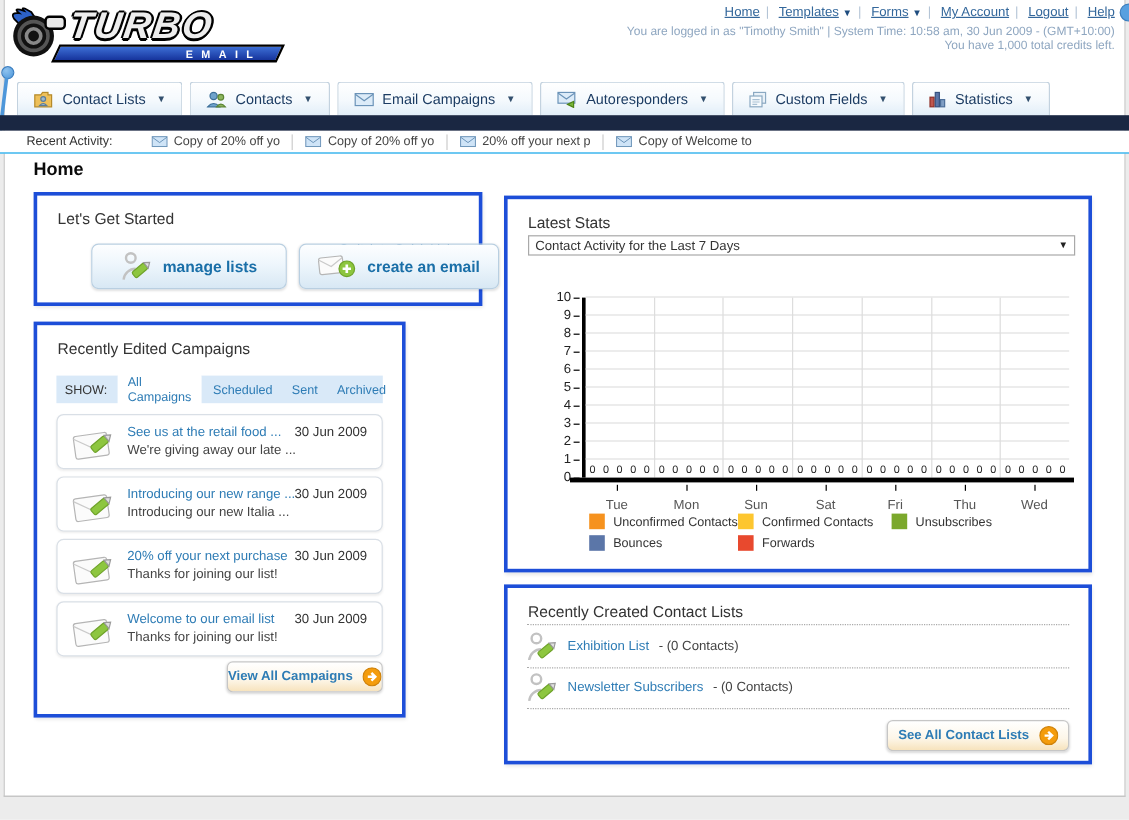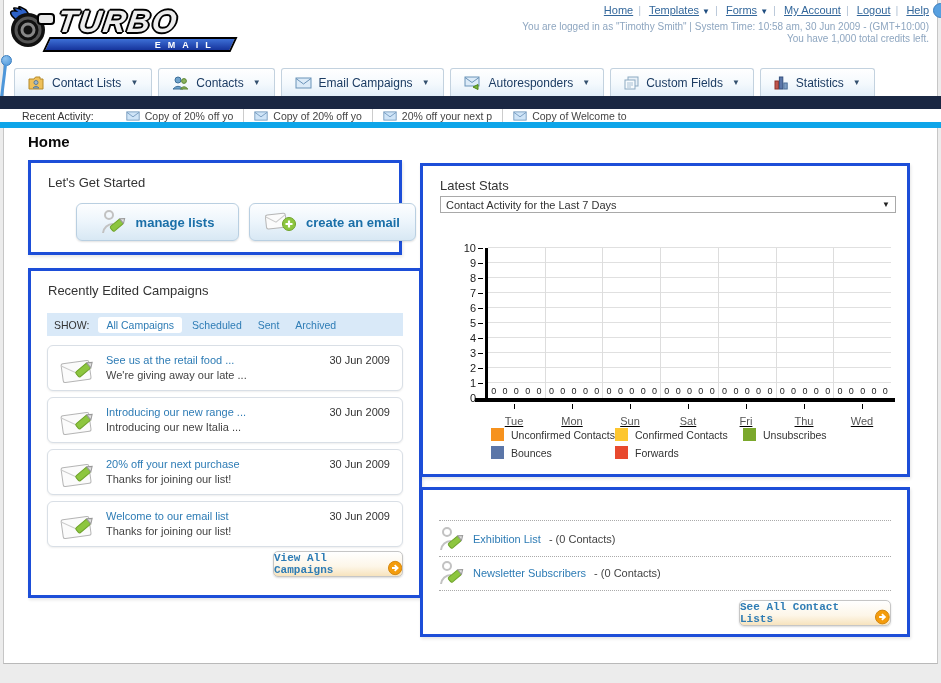--- a/index.html
+++ b/index.html
@@ -40,33 +40,33 @@
   
   #tab-bar { position:absolute; left:14px; top:68px; display:flex; gap:6px;border-radius:12px; }
   .tab { display:flex; align-items:center; gap:7px; height:28px; padding:0 13px;
     background:linear-gradient(#ffffff,#f4f9fd 55%,#e2eef8); border:1px solid #c3d2df; border-bottom:none;
     border-radius:3px 3px 0 0; font-size:12px; color:#1c3c63; cursor:pointer; white-space:nowrap; }
   .tab .dd { font-size:8px; color:#33506e; margin-left:2px; }
   #dark-bar { position:absolute; left:0; top:96px; width:941px; height:13px; background:#1a2742; }
 
   
   #activity-bar { position:absolute; left:0; top:109px; width:941px; height:19px; background:#fff;
-    border-bottom:6px solid #0ea5e9; display:flex; align-items:center; font-size:10.5px; color:#333; }
+    border-bottom:1px solid #0ea5e9; display:flex; align-items:center; font-size:10.5px; color:#333; }
   #activity-bar .lbl { margin-left:22px; margin-right:22px; }
   .act-item { display:flex; align-items:center; gap:5px; padding:0 10px; height:13px;
     border-right:1px solid #ccc; color:#444; cursor:pointer; white-space:nowrap; }
   .act-item:last-child { border-right:none; }
 
   
   #page-title { position:absolute; left:28px; top:133px; font-size:15px; font-weight:bold; color:#0a0a0a; }
 
   
   .panel { position:absolute; background:#fff; border:3px solid #1d4ed8; box-shadow:1px 2px 3px rgba(0,0,0,.10); }
   #panel-get-started { left:28px; top:160px; width:374px; height:95px; }
-  #panel-campaigns   { left:28px; top:268px; width:394px; height:330px; }
+  #panel-campaigns   { left:28px; top:268px; width:310px; height:330px; }
   #panel-stats       { left:420px; top:163px; width:490px; height:314px; }
   #panel-lists       { left:420px; top:487px; width:490px; height:150px; }
   .panel-title { position:absolute; left:17px; top:12px; font-size:13px; color:#333; }
 
   
   #switch-link { position:absolute; right:16px; top:15px; font-size:10.5px; color:#2e7cb5; cursor:pointer;margin-top:24px; }
   .big-btn { position:absolute; top:40px; height:38px; border:1px solid #b9cfe1; border-radius:6px;
     background:linear-gradient(#fdfeff,#eef6fc 45%,#d8e8f4); box-shadow:0 1px 2px rgba(0,0,0,.12);
     display:flex; align-items:center; justify-content:center; gap:9px; cursor:pointer;
     font-size:13px; font-weight:bold; color:#1a6fa8;margin-left:28px; }
@@ -82,22 +82,22 @@
   #card-list { position:absolute; left:0; right:0; top:74px; }
   .card { position:relative; height:46px; margin:0 16px 6px; background:#fff; border:1px solid #d9dfe6;
     border-radius:6px; box-shadow:0 1px 2px rgba(0,0,0,.07); cursor:pointer; }
   .card .cicon { position:absolute; left:12px; top:7px; }
   .card .ctitle { position:absolute; left:58px; top:8px; font-size:11px; color:#2e7cb5; }
   .card .csub   { position:absolute; left:58px; top:23px; font-size:11px; color:#444; }
   .card .cdate  { position:absolute; right:12px; top:8px; font-size:11px; color:#333;text-align:center; }
 
   .pill-btn { position:absolute; height:26px; border:1px solid #c6c6c6; border-radius:5px;
     background:linear-gradient(#ffffff,#fdf6e8 60%,#f7e3bd); box-shadow:0 1px 2px rgba(0,0,0,.15);
-    display:flex; align-items:flex-end; justify-content:center; gap:8px; cursor:pointer;
-    font-size:11px; font-weight:bold; color:#2e7cb5;font-family:Liberation Mono, monospace; }
+    display:flex; align-items:center; justify-content:center; gap:8px; cursor:pointer;
+    font-size:11px; font-weight:bold; color:#2e7cb5; }
   #btn-view-all { right:16px; top:280px; width:130px; }
   #btn-see-all  { right:16px; top:110px; width:152px; }
 
   
   #stats-dropdown { position:absolute; left:17px; top:30px; width:456px; height:17px; border:1px solid #a9a9a9;
     background:#fff; font-size:11px; color:#333; display:flex; align-items:center; padding:0 5px; cursor:pointer; }
   #stats-dropdown .arrow { margin-left:auto; font-size:8px; color:#222; }
 
   #chart { position:absolute; left:0; top:70px; width:490px; height:190px; }
   #chart-plot { position:absolute; left:62px; top:12px; width:406px; height:150px;
@@ -105,21 +105,21 @@
   #chart-baseline { position:absolute; left:52px; top:162px; width:420px; height:4px; background:#000; }
   .hgrid { position:absolute; left:0; right:0; height:1px; background:#e0e0e0; }
   .group { flex:1; position:relative; }
   .group.vline { border-left:1px solid #ddd; }
   .zeros { position:absolute; left:0; right:0; bottom:2px; display:flex; justify-content:space-around;
     font-size:9px; color:#222; }
   #chart-y-axis { position:absolute; left:30px; top:12px; width:30px; height:150px; }
   .ylab { position:absolute; right:0; display:flex; align-items:center; gap:2px; font-size:11px; color:#222; }
   .ylab i { display:block; width:5px; height:1px; background:#000; }
   #chart-x-axis { position:absolute; left:62px; top:168px; width:406px; display:flex; }
-  .xcell { flex:1; text-align:center;text-decoration:underline; }
+  .xcell { flex:1; text-align:center; }
   .xcell i { display:block; width:1px; height:5px; background:#000; margin:0 auto 2px; }
   .xcell span { font-size:11px; color:#555; }
   #chart-legend { position:absolute; left:68px; top:262px; display:grid;
     grid-template-columns:124px 128px auto; row-gap:5px; }
   .leg-item { display:flex; align-items:center; gap:7px; }
   .leg-item .sw { width:13px; height:13px; display:inline-block; }
   .leg-item .lt { font-size:10.5px; color:#333; }
 
   
   .dotted { position:absolute; left:16px; right:16px; border-bottom:1px dotted #aaa; }
@@ -518,20 +518,21 @@
         <span class="lt">Bounces</span>
       </div>
       <div class="leg-item">
         <span class="sw" style="background: rgb(232, 73, 46);"></span>
         <span class="lt">Forwards</span>
       </div>
     </div>
 </div>
 
 <div class="panel" id="panel-lists">
+  <div class="panel-title">Recently Created Contact Lists</div>
   <div class="dotted" style="top:30px"></div>
   <div class="clist-item" style="top:36px">
     <svg width="26" height="26" viewBox="0 0 26 26">
       <circle cx="8" cy="6" r="4" fill="none" stroke="#c2c2c2" stroke-width="2"></circle>
       <path d="M2 24 a10 10 0 0 1 10 -9" fill="none" stroke="#c2c2c2" stroke-width="2"></path>
       <g transform="rotate(-40 16 16)">
           <rect x="9" y="13" width="13" height="6" rx="1.5" fill="#8dc63f" stroke="#6fa32a"></rect>
           <path d="M22 13 l4 3 -4 3 Z" fill="#e0e0e0" stroke="#9a9a9a"></path>
         </g>
     </svg>

